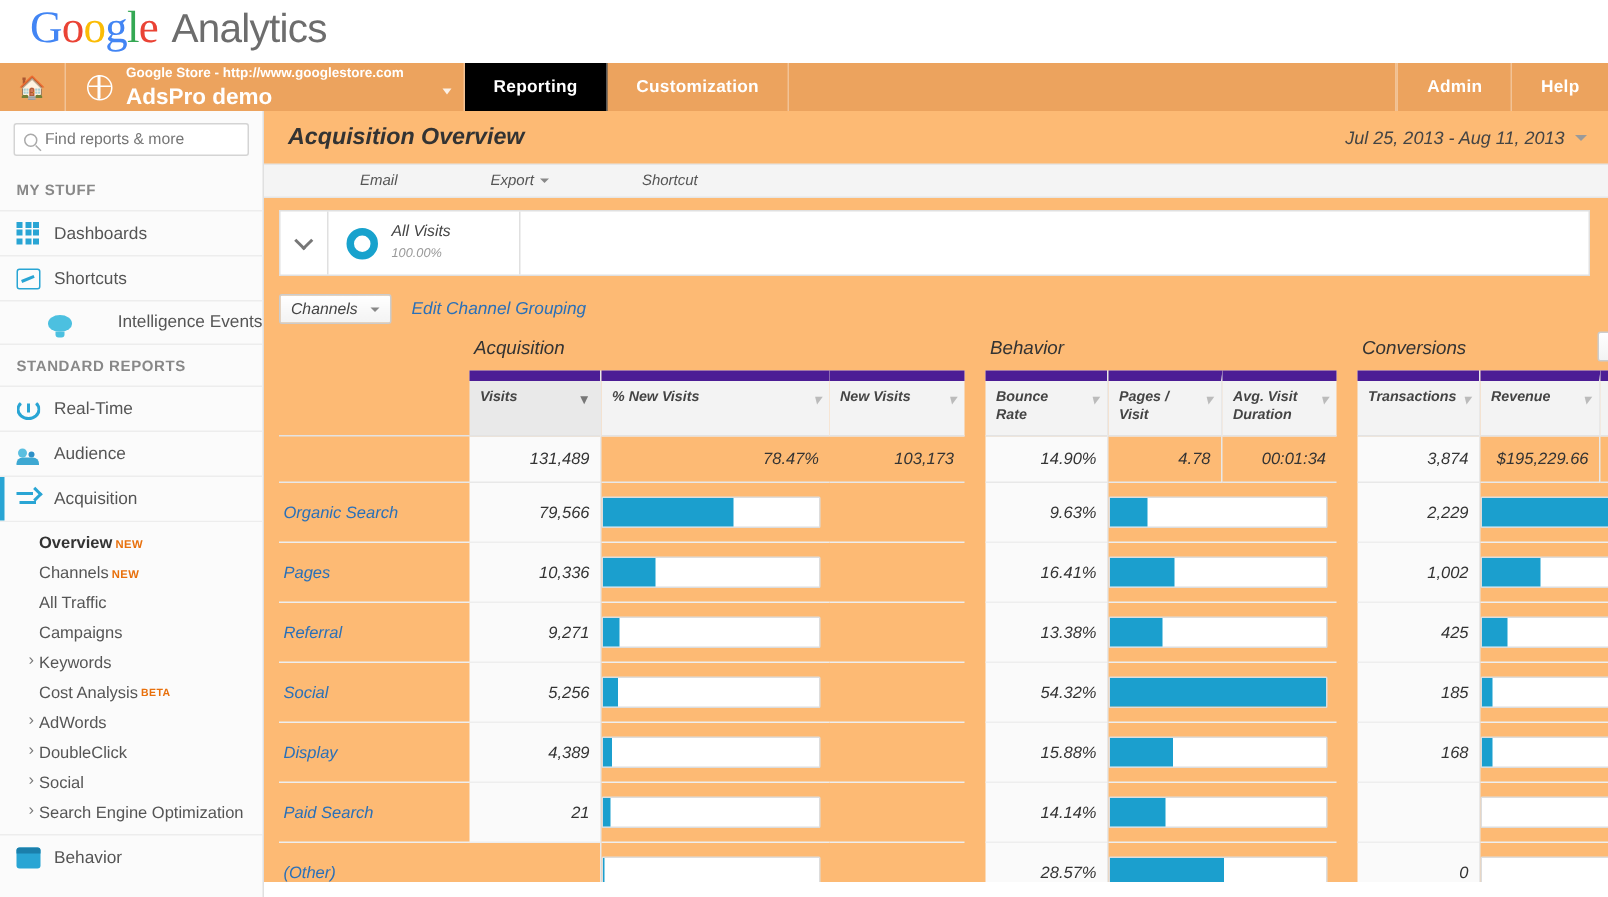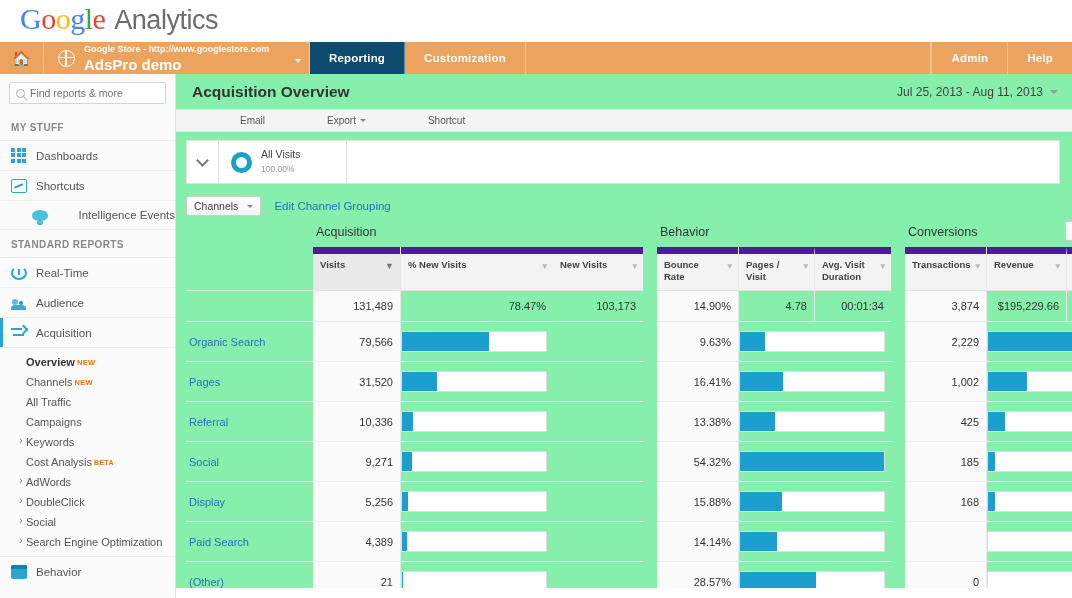--- a/index.html
+++ b/index.html
@@ -67,21 +67,21 @@
   .acct-caret {
     position: absolute; right: 8px; top: 17px;
     border-left: 3.5px solid transparent; border-right: 3.5px solid transparent;
     border-top: 4px solid #fff; opacity: .85;
   }
   .nav-tab {
     font-size: 11.5px; font-weight: bold; letter-spacing: .2px;
     border-right: 1px solid rgba(255,255,255,.35);
     padding: 0 19px; display: flex; align-items: center; cursor: pointer;
   }
-  .nav-tab.active { background: #0c4a6e; }
+  .nav-tab.active { background: #000000; }
   .nav-spacer { flex: 1; border-right: 1px solid rgba(255,255,255,.35); }
   .nav-right { display: flex; }
   .nav-right .nav-tab { border-right: none; border-left: 1px solid rgba(255,255,255,.35); }
 
   
   .body-split { display: flex; height: 524px; }
 
   
   .sidebar {
     width: 176px; flex: 0 0 176px; background: #fbfbfb;
@@ -202,21 +202,21 @@
   .tag-new {
     color: #e8700c; font-size: 7.5px; font-weight: bold;
     vertical-align: super; margin-left: 2px; letter-spacing: .3px;
   }
   .tag-beta {
     color: #e8700c; font-size: 7px; font-weight: bold;
     vertical-align: super; margin-left: 2px; letter-spacing: .3px;
   }
 
   
-  .main { flex: 1; background: #86efac; overflow: hidden; position: relative; }
+  .main { flex: 1; background: #fdba74; overflow: hidden; position: relative; font-style: italic; }
   .page-head {
     height: 36px; display: flex; align-items: center; justify-content: space-between;
     padding: 0 14px 0 16px; border-bottom: 1px solid #e6e6e6;
   }
   .page-title { font-size: 15.5px; color: #333; font-weight: bold; }
   .daterange {
     font-size: 12px; color: #444; display: flex; align-items: center; gap: 7px;
     cursor: pointer;
   }
   .dr-caret {
@@ -493,21 +493,20 @@
           <div class="grp-title">Acquisition</div>
           <div class="grp-box">
             <div class="metcol" style="width:88px">
               <div class="mh sorted">
                 <span>Visits</span>
                 <span class="sort-ico">▼</span>
               </div>
               <div class="mtot shade">131,489</div>
               <div id="col-visits">
                   <div class="mcell shade">79,566</div>
-                  <div class="mcell shade">31,520</div>
                   <div class="mcell shade">10,336</div>
                   <div class="mcell shade">9,271</div>
                   <div class="mcell shade">5,256</div>
                   <div class="mcell shade">4,389</div>
                   <div class="mcell shade">21</div>
                 </div>
             </div>
             <div class="barcol">
               <div class="mh">
                 <span>% New Visits</span>

